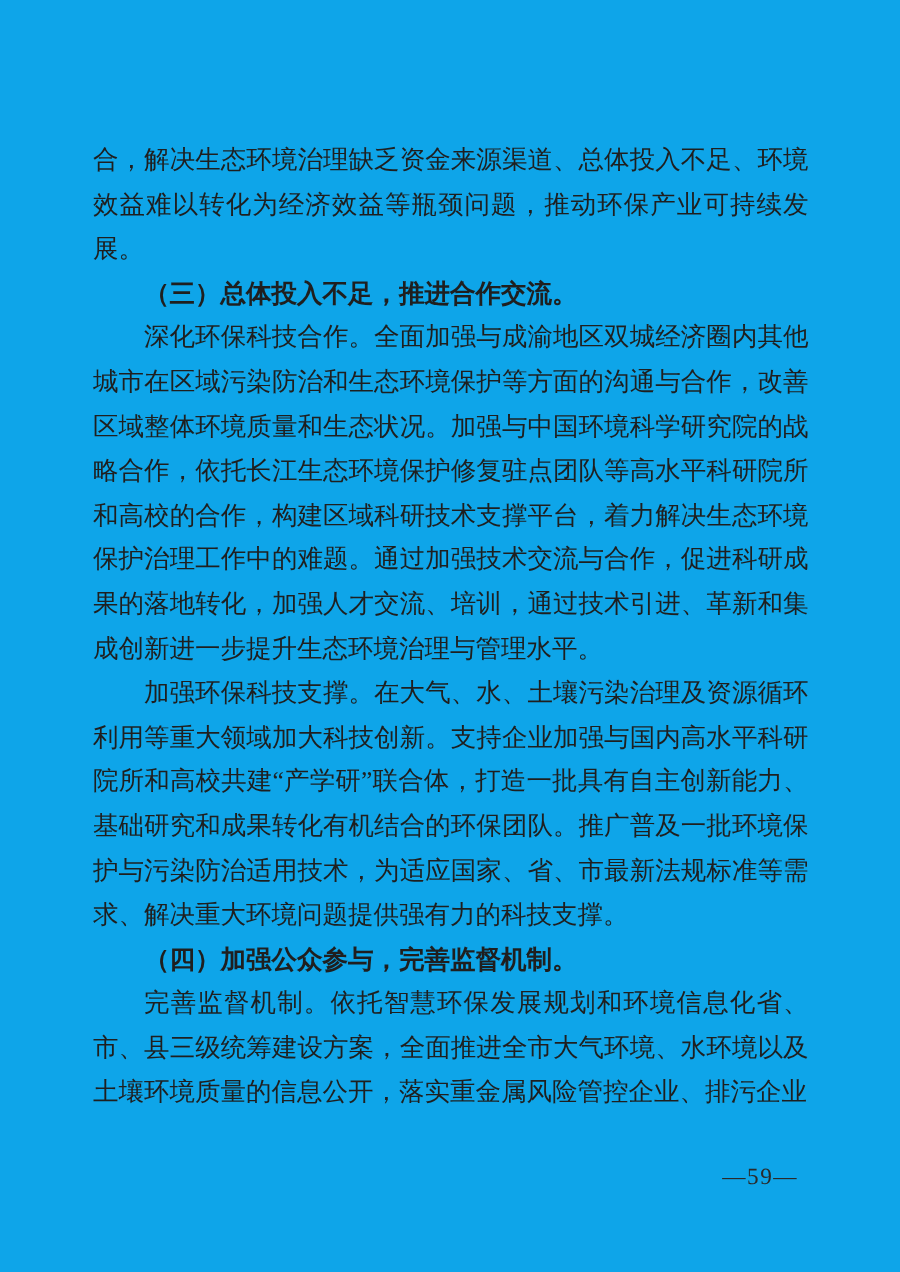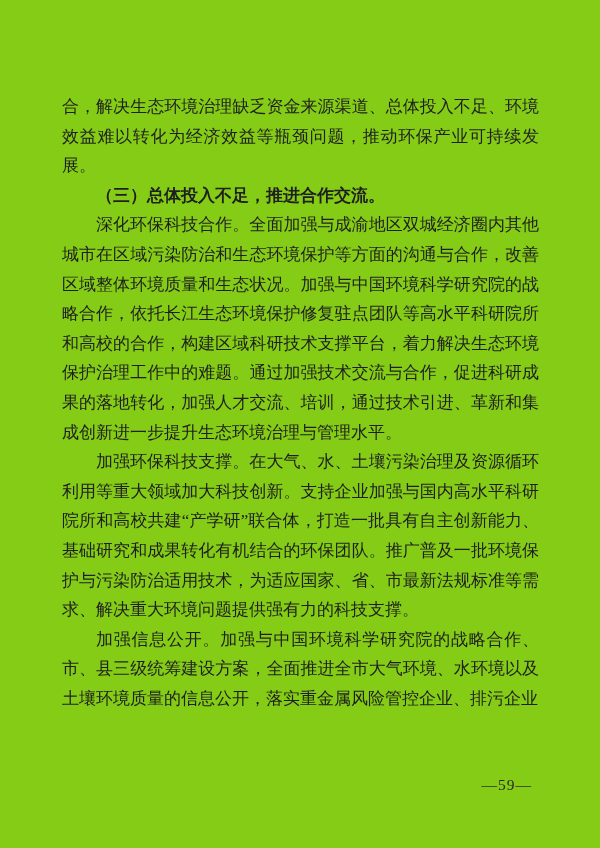--- a/index.html
+++ b/index.html
@@ -6,21 +6,21 @@
 
   html, body {
     background: #ffffff;
     font-family: "Liberation Serif", "DejaVu Serif", serif;
   }
 
   .page {
     position: relative;
     width: 600px;
     height: 848px;
-    background: #84cc16;
+    background: #0ea5e9;
     overflow: hidden;
   }
 
   .doc-body {
     position: absolute;
     left: 62px;
     top: 92px;
     width: 477px;
     color: #1f1f1f;
     font-size: 17px;
@@ -53,16 +53,17 @@
 </style>
 </head>
 <body>
 
 <div class="page">
   <div class="doc-body">
       <p class="para continuation">合，解决生态环境治理缺乏资金来源渠道、总体投入不足、环境效益难以转化为经济效益等瓶颈问题，推动环保产业可持续发展。</p>
       <p class="para heading">（三）总体投入不足，推进合作交流。</p>
       <p class="para body">深化环保科技合作。全面加强与成渝地区双城经济圈内其他城市在区域污染防治和生态环境保护等方面的沟通与合作，改善区域整体环境质量和生态状况。加强与中国环境科学研究院的战略合作，依托长江生态环境保护修复驻点团队等高水平科研院所和高校的合作，构建区域科研技术支撑平台，着力解决生态环境保护治理工作中的难题。通过加强技术交流与合作，促进科研成果的落地转化，加强人才交流、培训，通过技术引进、革新和集成创新进一步提升生态环境治理与管理水平。</p>
       <p class="para body">加强环保科技支撑。在大气、水、土壤污染治理及资源循环利用等重大领域加大科技创新。支持企业加强与国内高水平科研院所和高校共建“产学研”联合体，打造一批具有自主创新能力、基础研究和成果转化有机结合的环保团队。推广普及一批环境保护与污染防治适用技术，为适应国家、省、市最新法规标准等需求、解决重大环境问题提供强有力的科技支撑。</p>
-      <p class="para body">加强信息公开。加强与中国环境科学研究院的战略合作、市、县三级统筹建设方案，全面推进全市大气环境、水环境以及土壤环境质量的信息公开，落实重金属风险管控企业、排污企业</p>
+      <p class="para heading">（四）加强公众参与，完善监督机制。</p>
+      <p class="para body">完善监督机制。依托智慧环保发展规划和环境信息化省、市、县三级统筹建设方案，全面推进全市大气环境、水环境以及土壤环境质量的信息公开，落实重金属风险管控企业、排污企业</p>
     </div>
   <div class="page-number">—59—</div>
 </div>
 
 </body></html>

